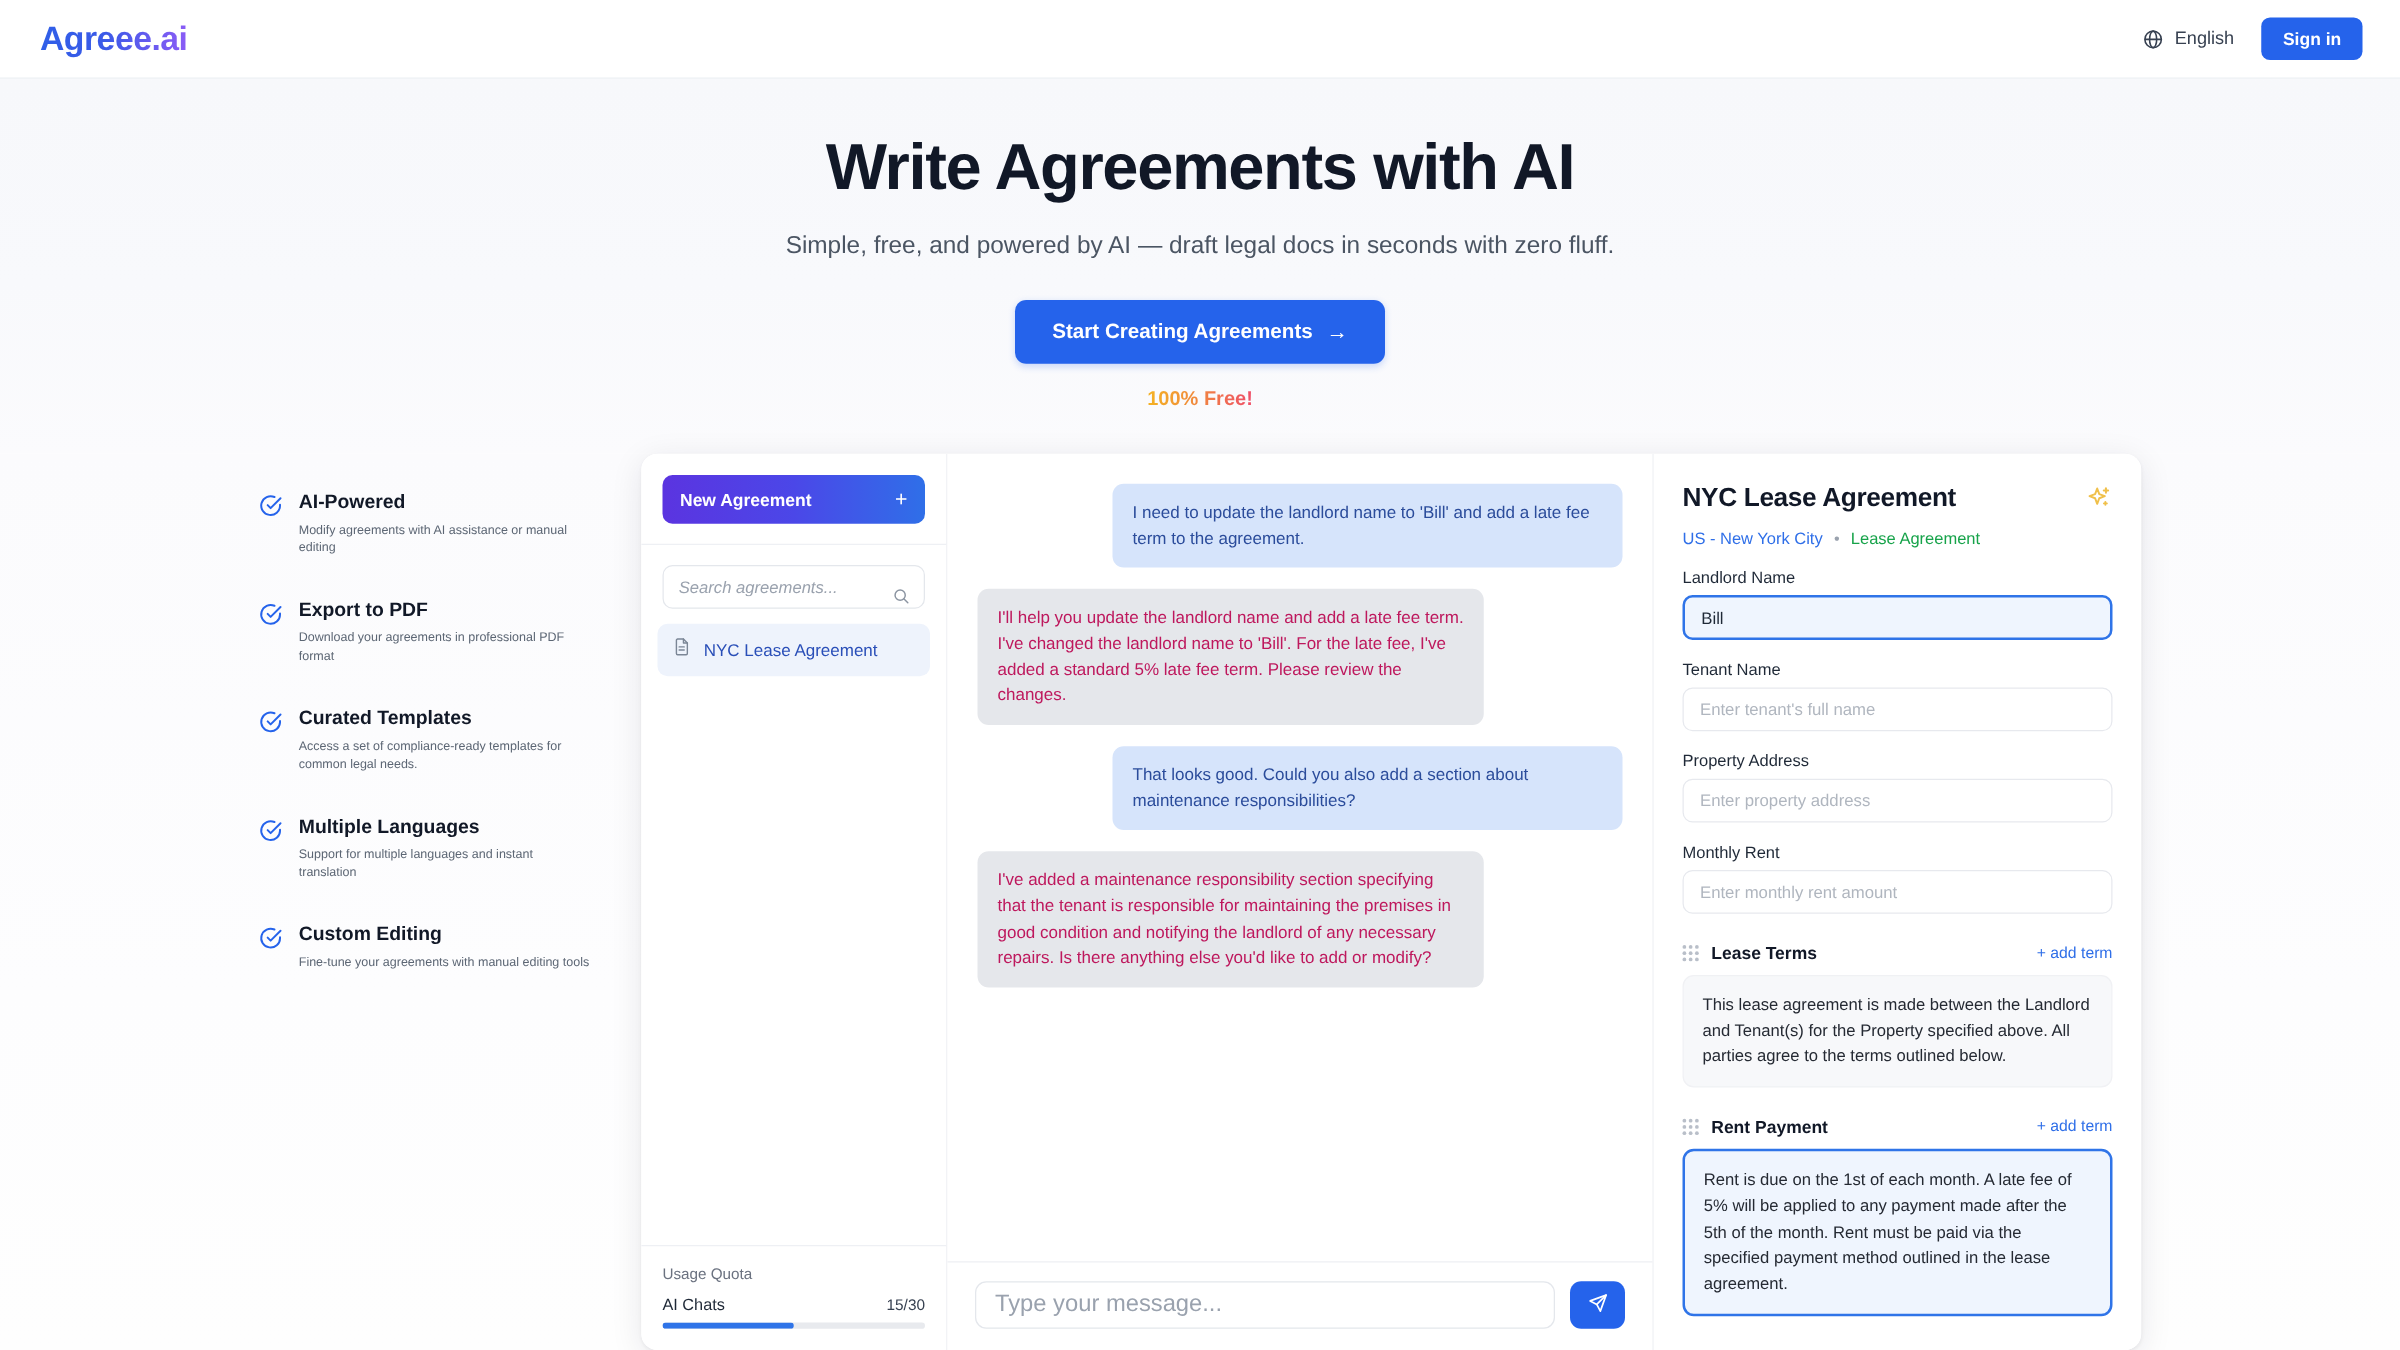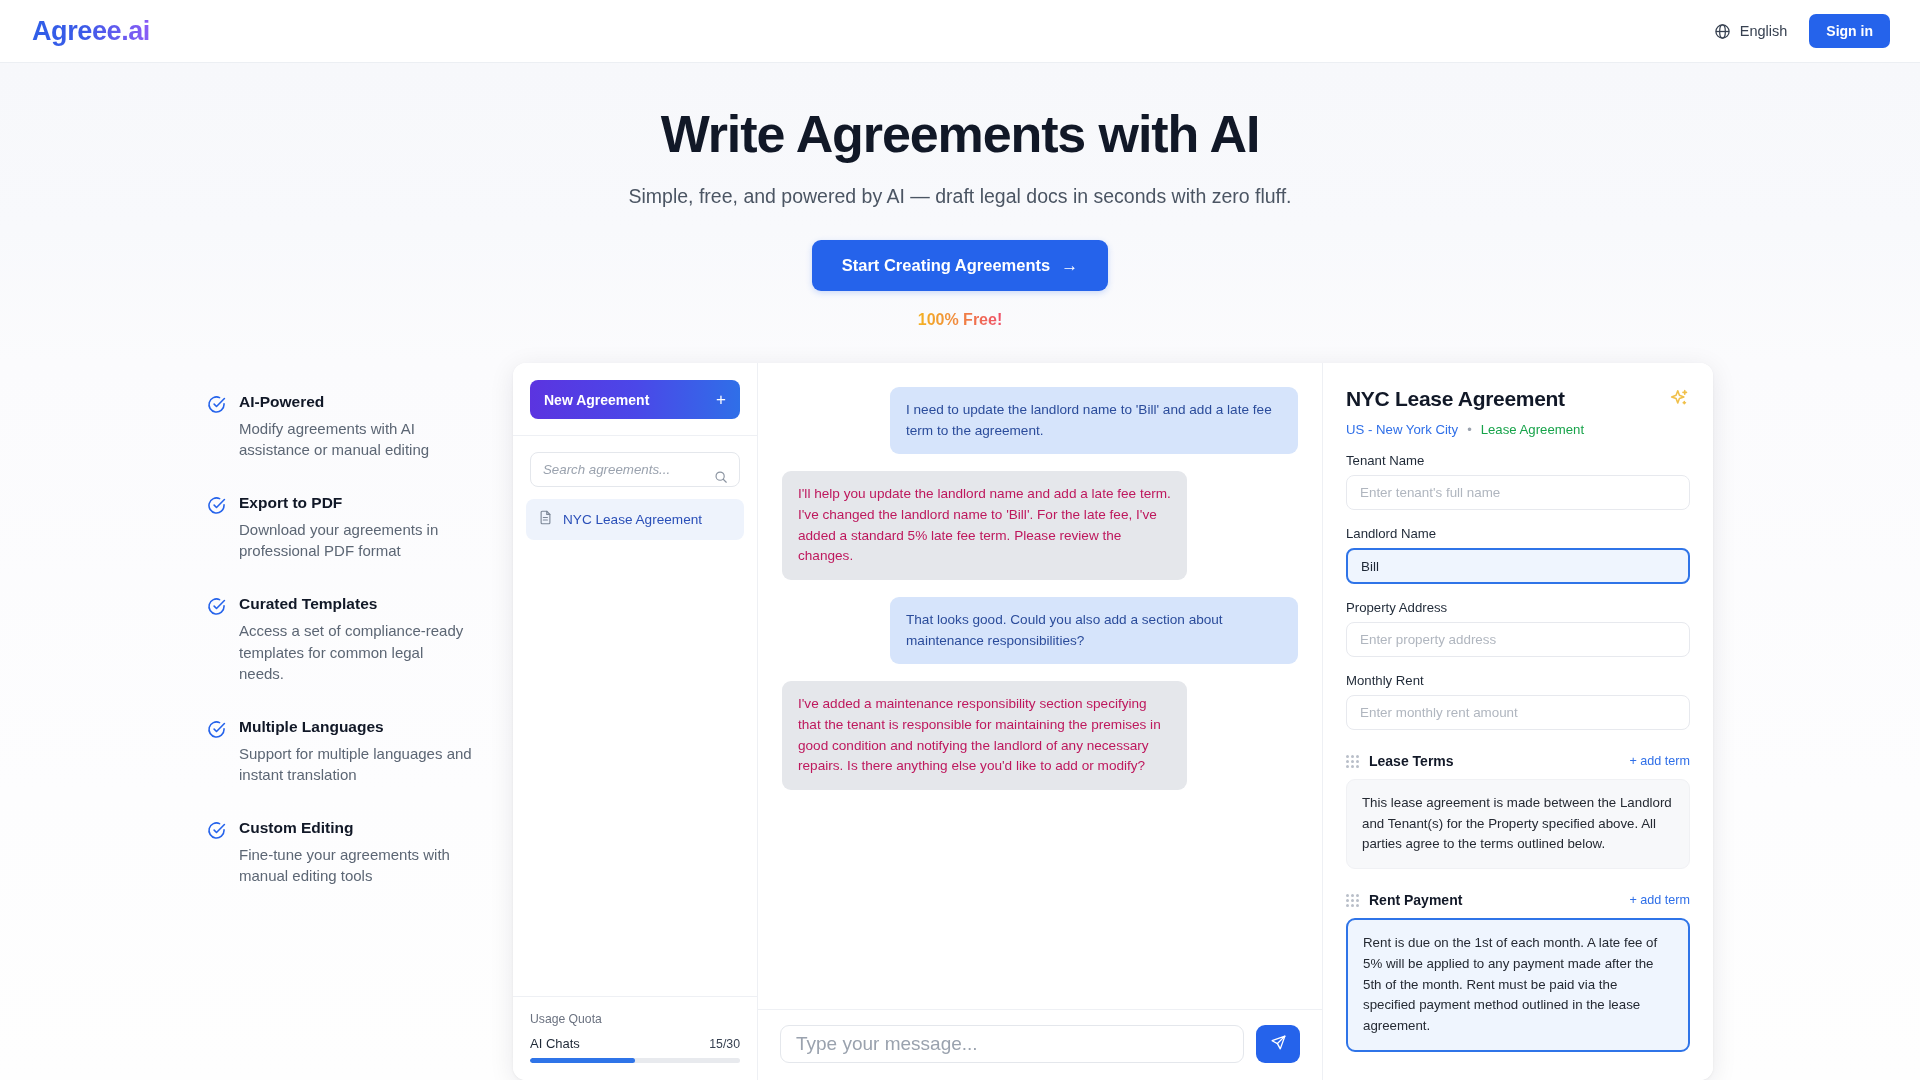--- a/index.html
+++ b/index.html
@@ -103,21 +103,21 @@
     margin-bottom: 33px;
   }
   .feature:last-child { margin-bottom: 0; }
   .check-icon { width: 19px; height: 19px; flex: 0 0 19px; margin-top: 2px; }
   .feature-title {
     font-size: 15.5px; font-weight: bold; color: #111827;
     line-height: 1.2;
   }
   .feature-desc {
     margin-top: 6px;
-    font-size: 15px; color: #5c6674; line-height: 1.45;
+    font-size: 10px; color: #5c6674; line-height: 1.45;
     max-width: 233px;
   }
 
   
   .app-card {
     position: absolute;
     left: 513px; top: 0px;
     width: 1200px; height: 717px;
     background: #ffffff;
     border-radius: 13px;
@@ -474,27 +474,27 @@
           </svg>
         </span>
       </div>
       <div class="doc-tags">
         <span class="tag-region">US - New York City</span>
         <span class="tag-dot">•</span>
         <span class="tag-type">Lease Agreement</span>
       </div>
 
       <div class="field">
+        <div class="field-label">Landlord Name</div>
+        <input class="field-input highlight" type="text" value="Bill" style="">
+      </div>
+
+      <div class="field">
         <div class="field-label">Tenant Name</div>
         <input class="field-input" type="text" placeholder="Enter tenant's full name" style="">
-      </div>
-
-      <div class="field">
-        <div class="field-label">Landlord Name</div>
-        <input class="field-input highlight" type="text" value="Bill" style="">
       </div>
 
       <div class="field">
         <div class="field-label">Property Address</div>
         <input class="field-input" type="text" placeholder="Enter property address" style="">
       </div>
 
       <div class="field">
         <div class="field-label">Monthly Rent</div>
         <input class="field-input" type="text" placeholder="Enter monthly rent amount" style="">

